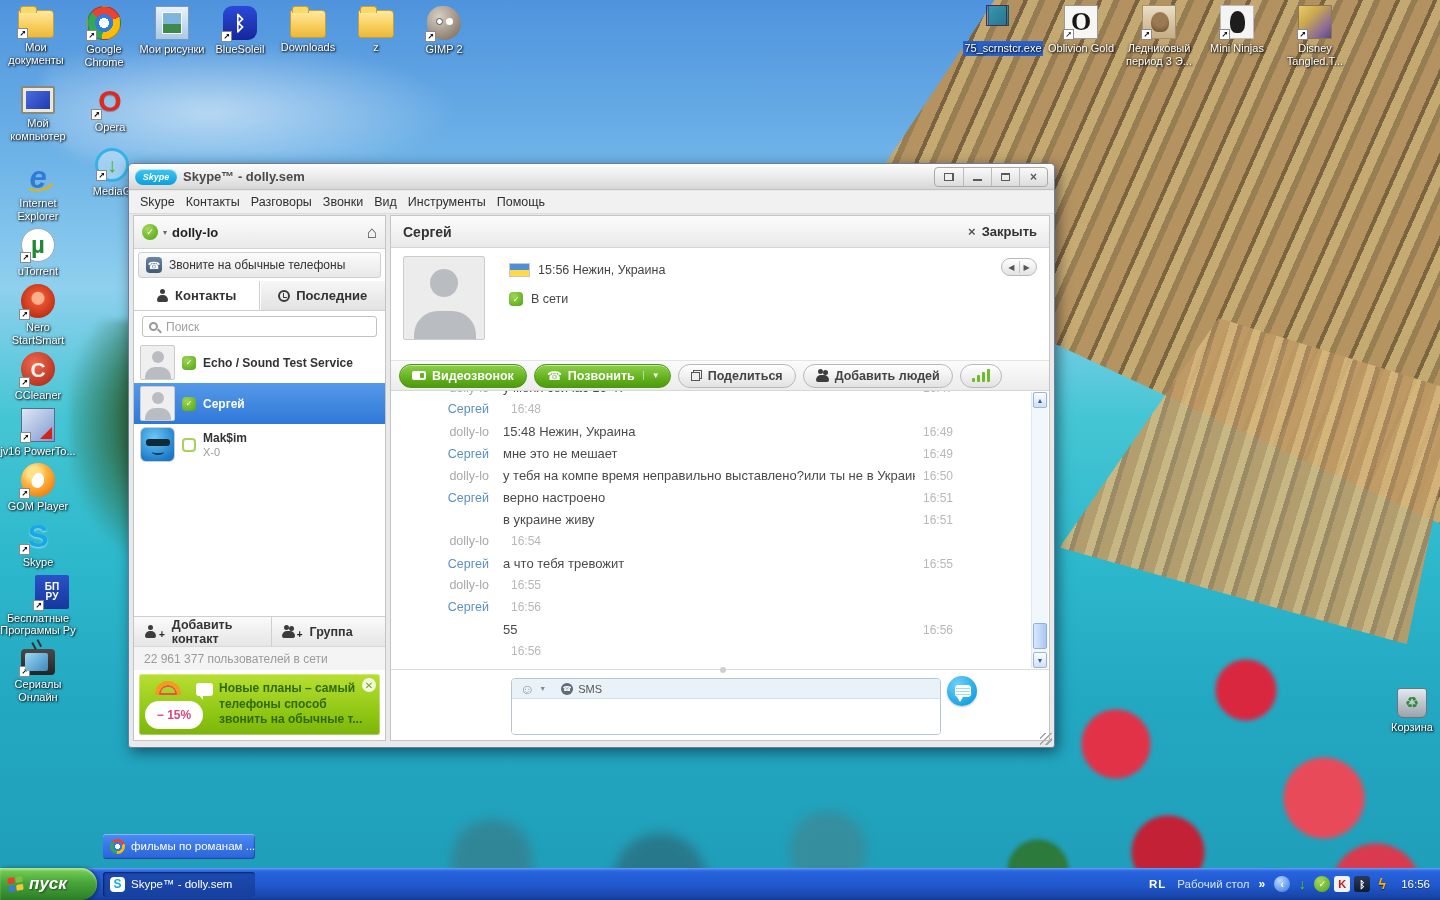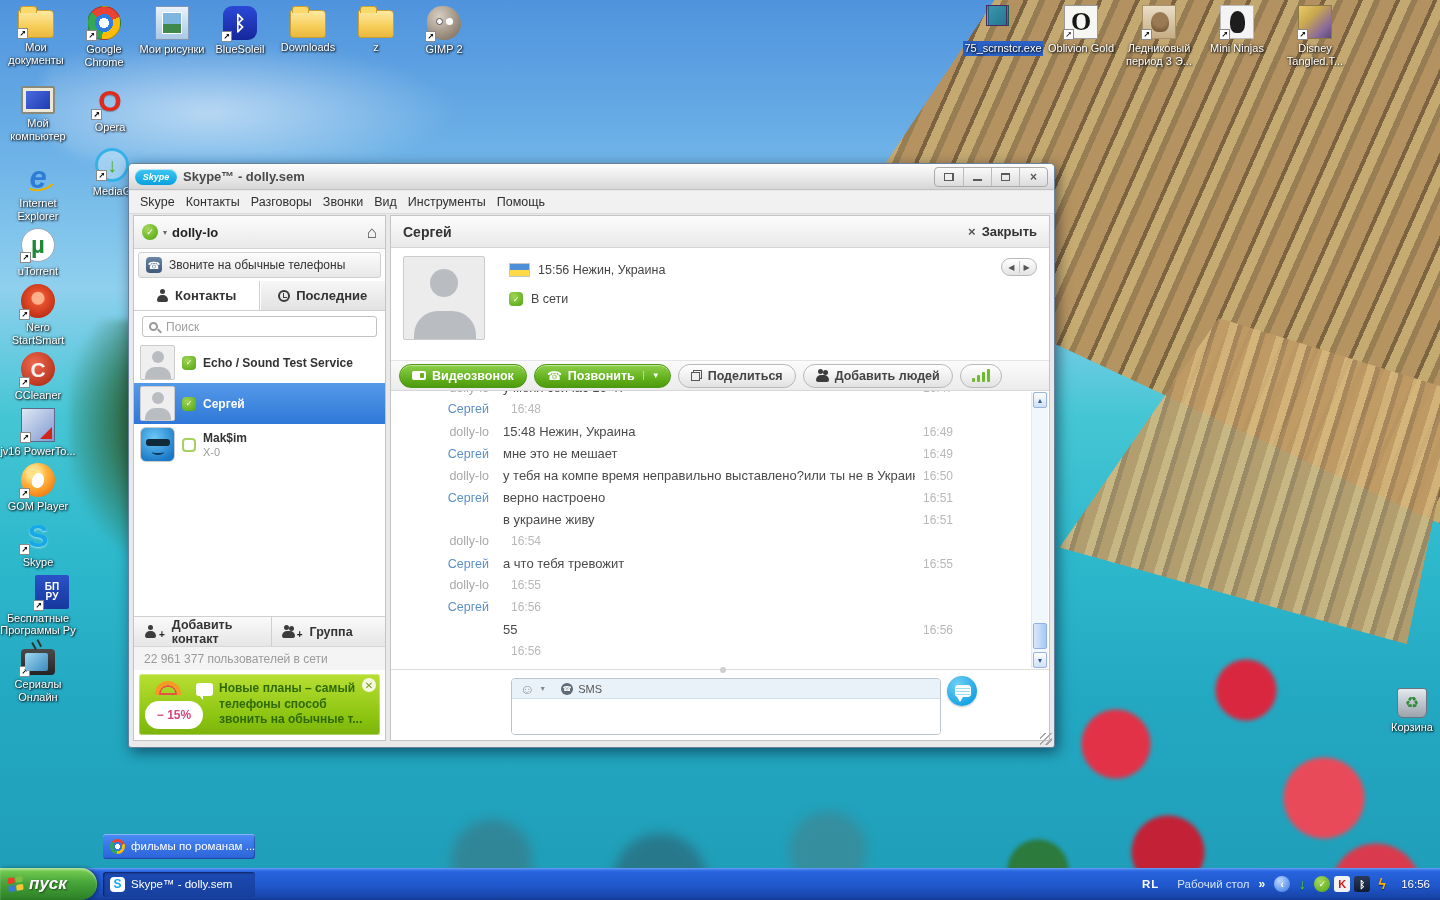--- a/index.html
+++ b/index.html
@@ -291,21 +291,21 @@
     background:linear-gradient(180deg,#4c8df5,#3a77e8 45%,#2c64d8);box-shadow:inset 0 1px 0 rgba(255,255,255,.35),inset -1px -1px 1px rgba(0,0,30,.3);
     color:#fff;font-size:11.5px;white-space:nowrap;overflow:hidden;}
   .task.active{background:linear-gradient(180deg,#1c4ab2,#17409e);box-shadow:inset 1px 1px 2px rgba(0,0,30,.55);}
   .ti{width:15px;height:15px;flex:none;border-radius:50%;position:relative;}
   .ti-chrome{background:radial-gradient(circle at 50% 50%,#fff 0 2.5px,#2f7de0 2.5px 4.5px,rgba(0,0,0,0) 4.5px),conic-gradient(from -50deg,#ea4335 0 33%,#fbbc05 0 66%,#34a853 0 100%);}
   .ti-skype{background:#fff;color:#16a8e8;font-size:12px;font-weight:bold;display:flex;align-items:center;justify-content:center;border-radius:4px;}
   .ti-drive{border-radius:2px;background:linear-gradient(180deg,#e8e8e0,#b8b8a8);border:1px solid #8a8a7a;}
   .ti-drive::after{content:"";position:absolute;left:2px;bottom:3px;width:9px;height:2px;background:#6a6a5a;}
   .tray{margin-left:auto;display:flex;align-items:center;gap:7px;padding-right:10px;height:100%;}
   .lang{color:#fff;font-size:11.5px;font-weight:bold;letter-spacing:1px;}
-  .tb-lbl{color:#d4e2f8;font-size:11.5px;margin-left:11px;}
+  .tb-lbl{color:#d4e2f8;font-size:11.5px;margin-left:4px;}
   .chev{color:#fff;font-size:12px;font-weight:bold;margin:0 2px;}
   .tray-ico{width:16px;height:16px;display:flex;align-items:center;justify-content:center;font-weight:bold;flex:none;}
   .t-hide{border-radius:50%;background:radial-gradient(circle at 35% 30%,#bcd8ff,#4f8ae8 80%);color:#fff;font-size:10px;}
   .t-mediaget{color:#5ad428;font-size:14px;text-shadow:0 0 2px #064;}
   .t-skype{border-radius:50%;background:radial-gradient(circle at 35% 30%,#a8d85e,#61b01e 80%);color:#fff;font-size:9px;}
   .t-kaspersky{border-radius:3px;background:#f2f2f2;color:#d01818;font-size:11px;}
   .t-bluetooth{border-radius:3px;background:linear-gradient(180deg,#2a3a5a,#101a30);color:#fff;font-size:10px;}
   .t-power{color:#ffb300;font-size:14px;text-shadow:0 1px 1px rgba(0,0,0,.6);}
   .clock{color:#fff;font-size:11.5px;margin-left:4px;text-shadow:0 1px 1px rgba(0,0,0,.4);}
 </style>

